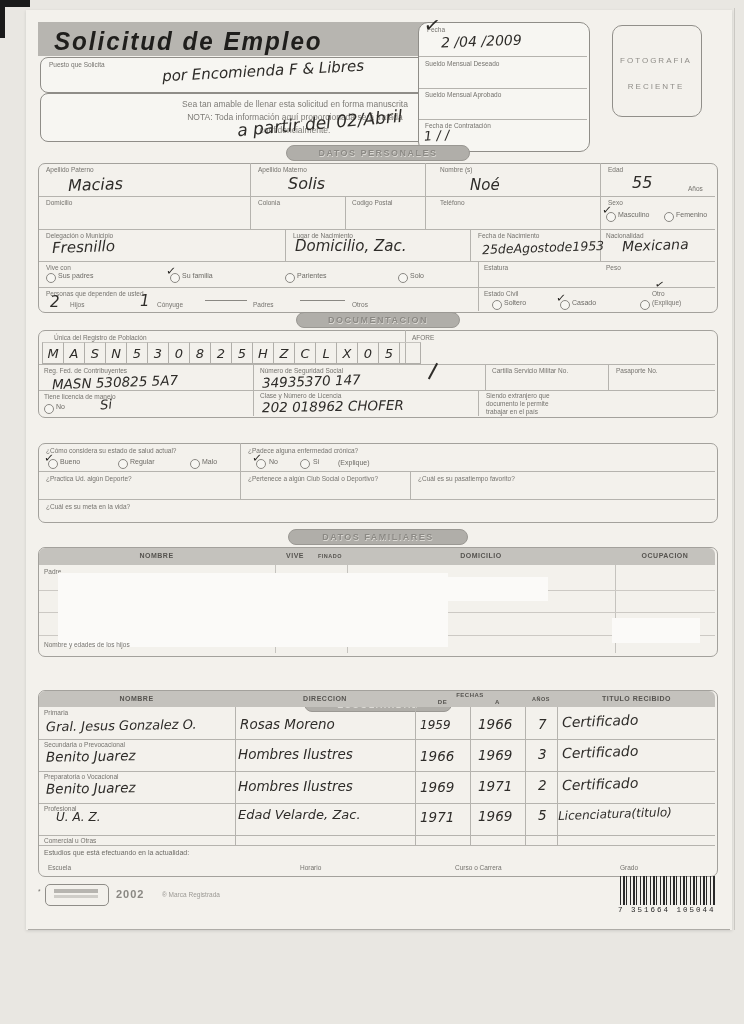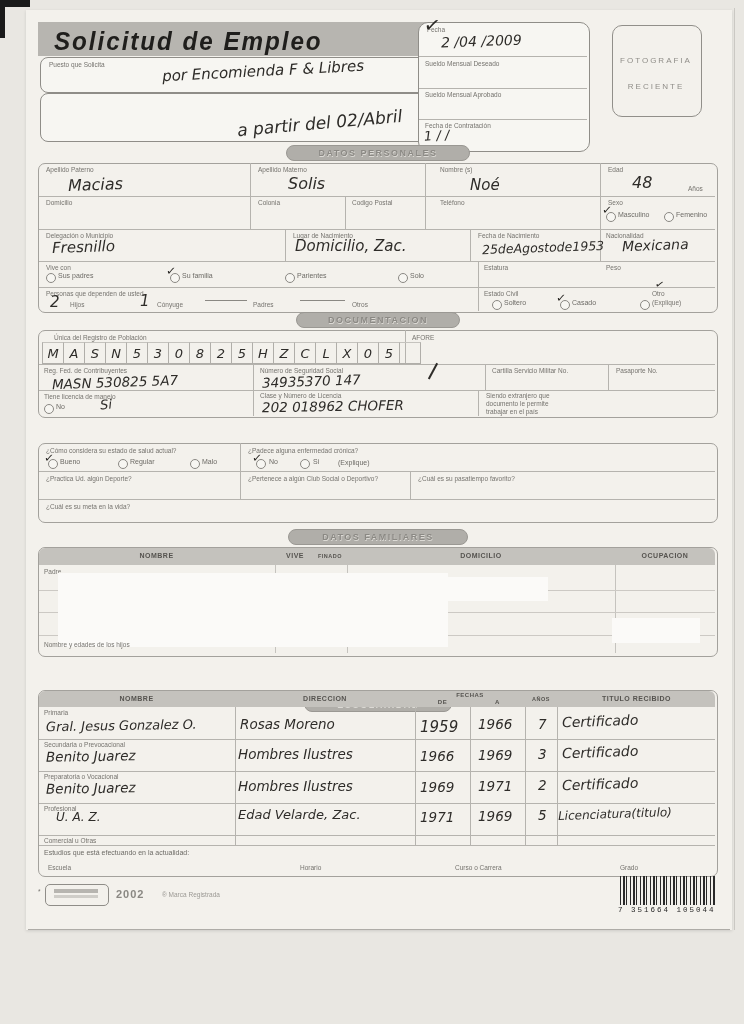--- a/index.html
+++ b/index.html
@@ -51,20 +51,25 @@
   <div class="abs hline" style="left:28px;top:929px;width:702px;background:#aeaca7;"></div>
 
   <div class="band abs" style="left:38px;top:22px;width:517px;height:34px;"></div>
   <div class="title abs" style="left:54px;top:27px;">Solicitud de Empleo</div>
 
   <div class="wbox abs" style="left:40px;top:57px;width:516px;height:34px;"></div>
   <div class="lbl abs" style="left:49px;top:61px;">Puesto que Solicita</div>
   <div class="hw abs" style="left:162px;top:62px;font-size:15px;transform:rotate(-3deg);">por Encomienda F &amp; Libres</div>
 
   <div class="wbox abs" style="left:40px;top:93px;width:516px;height:47px;"></div>
+  <div class="note abs" style="left:60px;top:98px;width:470px;">
+    <div>Sea tan amable de llenar esta solicitud en forma manuscrita</div>
+    <div>NOTA: Toda información aquí proporcionada  será tratada</div>
+    <div>confidencialmente.</div>
+  </div>
   <div class="hw abs" style="left:237px;top:113px;font-size:17px;transform:rotate(-5deg);">a partir del 02/Abril</div>
 
   <div class="wbox abs" style="left:418px;top:22px;width:170px;height:128px;border-radius:10px;"></div>
   <div class="abs hline" style="left:419px;top:56px;width:168px;"></div>
   <div class="abs hline" style="left:419px;top:88px;width:168px;"></div>
   <div class="abs hline" style="left:419px;top:119px;width:168px;"></div>
   <div class="lbl abs" style="left:427px;top:26px;">Fecha</div>
   <div class="hw abs" style="left:441px;top:33px;font-size:14px;transform:rotate(-2deg);">2   /04  /2009</div>
   <div class="hw chk abs" style="left:424px;top:13px;font-size:20px;transform:rotate(8deg);">✓</div>
   <div class="lbl abs" style="left:425px;top:60px;">Sueldo Mensual Deseado</div>
@@ -90,21 +95,21 @@
   <div class="abs vline" style="left:470px;top:229px;height:32px;"></div>
   <div class="abs vline" style="left:478px;top:261px;height:50px;"></div>
 
   <div class="lbl abs" style="left:46px;top:166px;">Apellido Paterno</div>
   <div class="lbl abs" style="left:258px;top:166px;">Apellido Materno</div>
   <div class="lbl abs" style="left:440px;top:166px;">Nombre (s)</div>
   <div class="lbl abs" style="left:608px;top:166px;">Edad</div>
   <div class="hw abs" style="left:68px;top:175px;font-size:16px;transform:rotate(-2deg);">Macias</div>
   <div class="hw abs" style="left:288px;top:174px;font-size:16px;">Solis</div>
   <div class="hw abs" style="left:470px;top:176px;font-size:15px;">Noé</div>
-  <div class="hw abs" style="left:632px;top:173px;font-size:16px;">48</div>
+  <div class="hw abs" style="left:632px;top:173px;font-size:16px;">55</div>
   <div class="lbl abs" style="left:688px;top:185px;">Años</div>
 
   <div class="lbl abs" style="left:46px;top:199px;">Domicilio</div>
   <div class="lbl abs" style="left:258px;top:199px;">Colonia</div>
   <div class="lbl abs" style="left:352px;top:199px;">Codigo Postal</div>
   <div class="lbl abs" style="left:440px;top:199px;">Teléfono</div>
   <div class="lbl abs" style="left:608px;top:199px;">Sexo</div>
   <div class="rad abs" style="left:606px;top:212px;"></div>
   <div class="lbl2 abs" style="left:618px;top:211px;">Masculino</div>
   <div class="chk abs" style="left:602px;top:203px;font-size:12px;transform:rotate(5deg);">✓</div>
@@ -272,21 +277,21 @@
   <div class="abs vline" style="left:557px;top:707px;height:138px;"></div>
   <div class="abs hline" style="left:39px;top:739px;width:676px;"></div>
   <div class="abs hline" style="left:39px;top:771px;width:676px;"></div>
   <div class="abs hline" style="left:39px;top:803px;width:676px;"></div>
   <div class="abs hline" style="left:39px;top:835px;width:676px;"></div>
   <div class="abs hline" style="left:39px;top:845px;width:676px;"></div>
 
   <div class="lbl abs" style="left:44px;top:709px;">Primaria</div>
   <div class="hw abs" style="left:46px;top:718px;font-size:13px;transform:rotate(-1deg);">Gral. Jesus Gonzalez O.</div>
   <div class="hw abs" style="left:240px;top:716px;font-size:13.5px;">Rosas Moreno</div>
-  <div class="hw abs" style="left:420px;top:718px;font-size:15px;">1959</div>
+  <div class="hw abs" style="left:420px;top:718px;font-size:12px;">1959</div>
   <div class="hw abs" style="left:478px;top:716px;font-size:13.5px;">1966</div>
   <div class="hw abs" style="left:538px;top:716px;font-size:13.5px;">7</div>
   <div class="hw abs" style="left:562px;top:713px;font-size:14px;transform:rotate(-2deg);">Certificado</div>
 
   <div class="lbl abs" style="left:44px;top:741px;">Secundaria o Prevocacional</div>
   <div class="hw abs" style="left:46px;top:748px;font-size:13.5px;transform:rotate(-1deg);">Benito Juarez</div>
   <div class="hw abs" style="left:238px;top:746px;font-size:13.5px;">Hombres Ilustres</div>
   <div class="hw abs" style="left:420px;top:748px;font-size:13.5px;">1966</div>
   <div class="hw abs" style="left:478px;top:747px;font-size:13.5px;">1969</div>
   <div class="hw abs" style="left:538px;top:746px;font-size:13.5px;">3</div>

